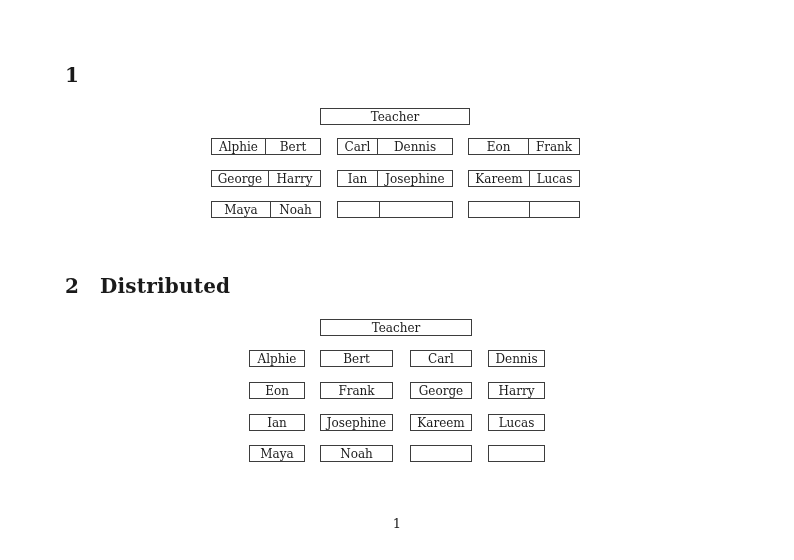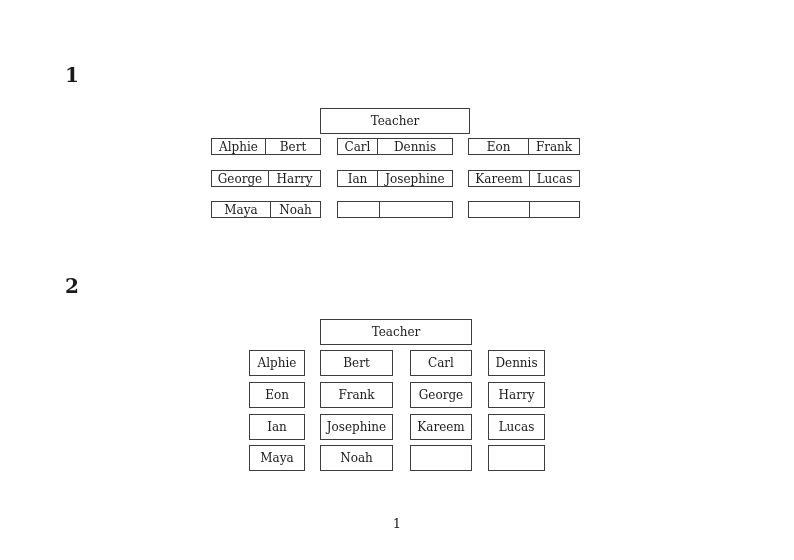--- a/index.html
+++ b/index.html
@@ -39,21 +39,21 @@
     height: 100%;
     box-sizing: border-box;
     white-space: nowrap;
     overflow: hidden;
   }
   .desk .cell:first-child { border-right: 1px solid #3d3d3d; }
   .desk .cell:last-child { flex: 1; }
   
   .seat {
     position: absolute;
-    height: 26px;
+    height: 17px;
     border: 1px solid #3d3d3d;
     box-sizing: border-box;
     display: flex;
     align-items: center;
     justify-content: center;
     font-size: 12px;
     background: #ffffff;
     white-space: nowrap;
     overflow: hidden;
   }
@@ -111,20 +111,21 @@
     <span class="cell" style="width:42px"></span>
     <span class="cell"></span>
   </div>
   <div class="desk" style="left:468px;top:201px;width:112px">
     <span class="cell" style="width:61px"></span>
     <span class="cell"></span>
   </div>
 
   <div class="section-heading" style="top:276px">
     <span class="sec-num">2</span>
+    <span class="sec-title">Distributed</span>
   </div>
 
   <div class="seat" style="left:320px;top:319px;width:152px">Teacher</div>
 
   <div class="seat" style="left:249px;top:350px;width:56px">Alphie</div>
   <div class="seat" style="left:320px;top:350px;width:73px">Bert</div>
   <div class="seat" style="left:410px;top:350px;width:62px">Carl</div>
   <div class="seat" style="left:488px;top:350px;width:57px">Dennis</div>
 
   <div class="seat" style="left:249px;top:382px;width:56px">Eon</div>

